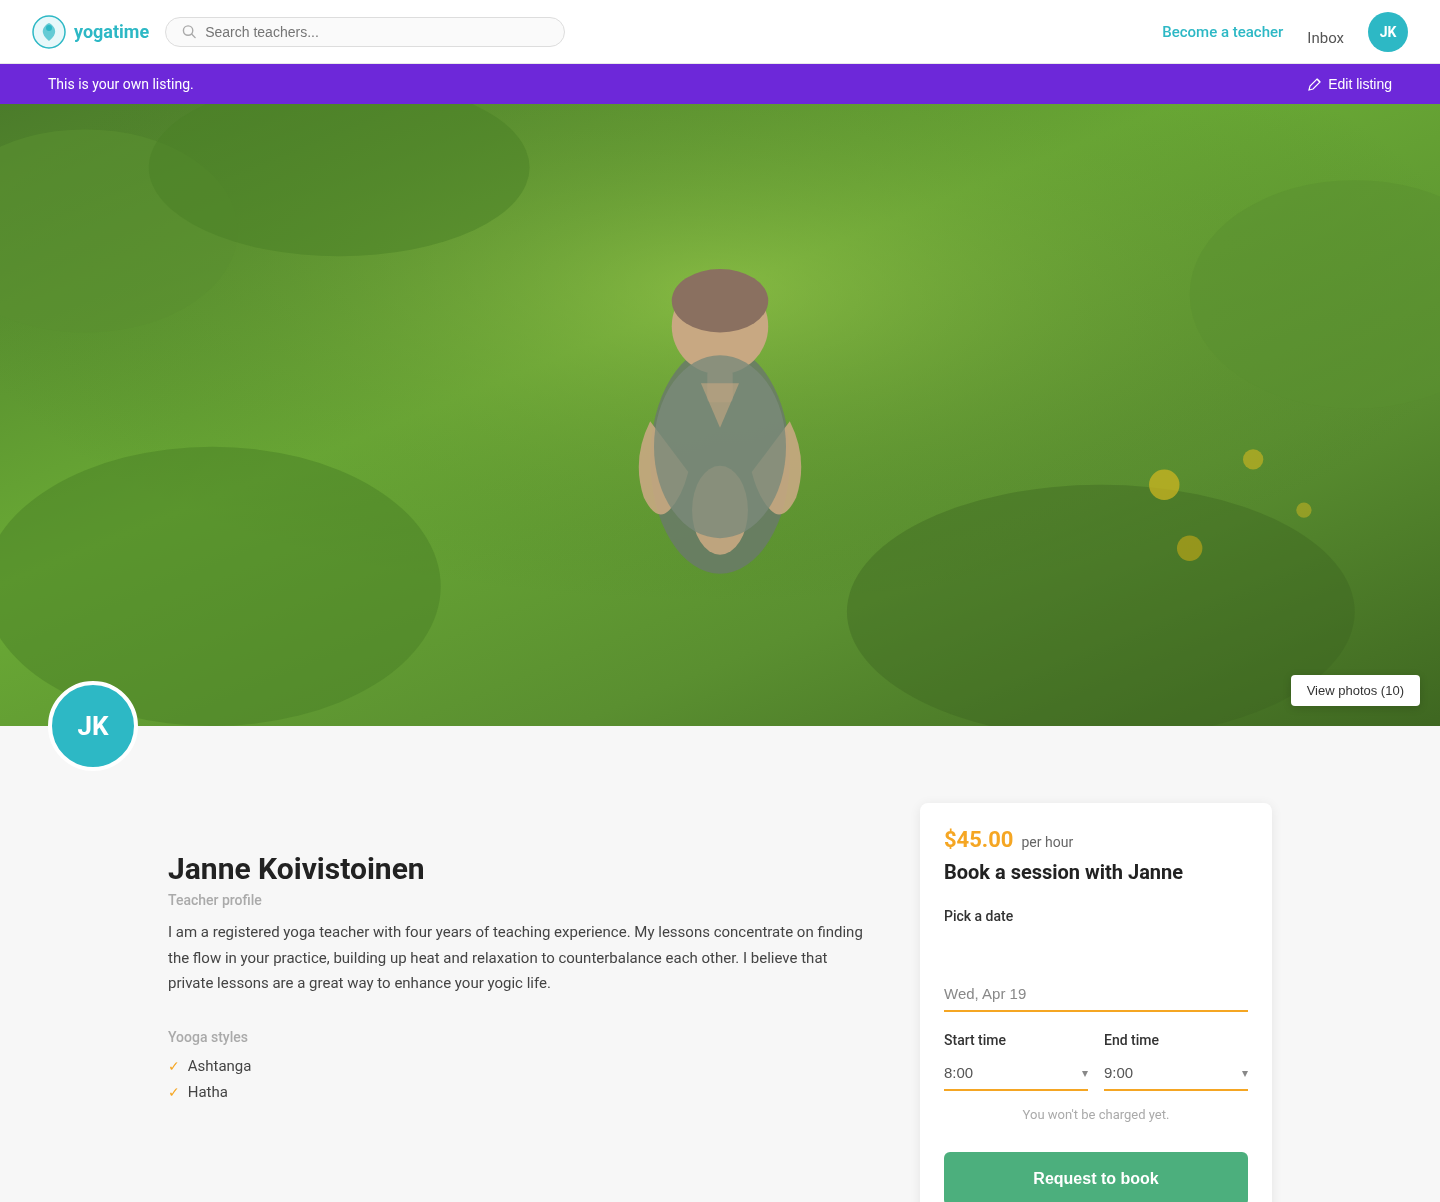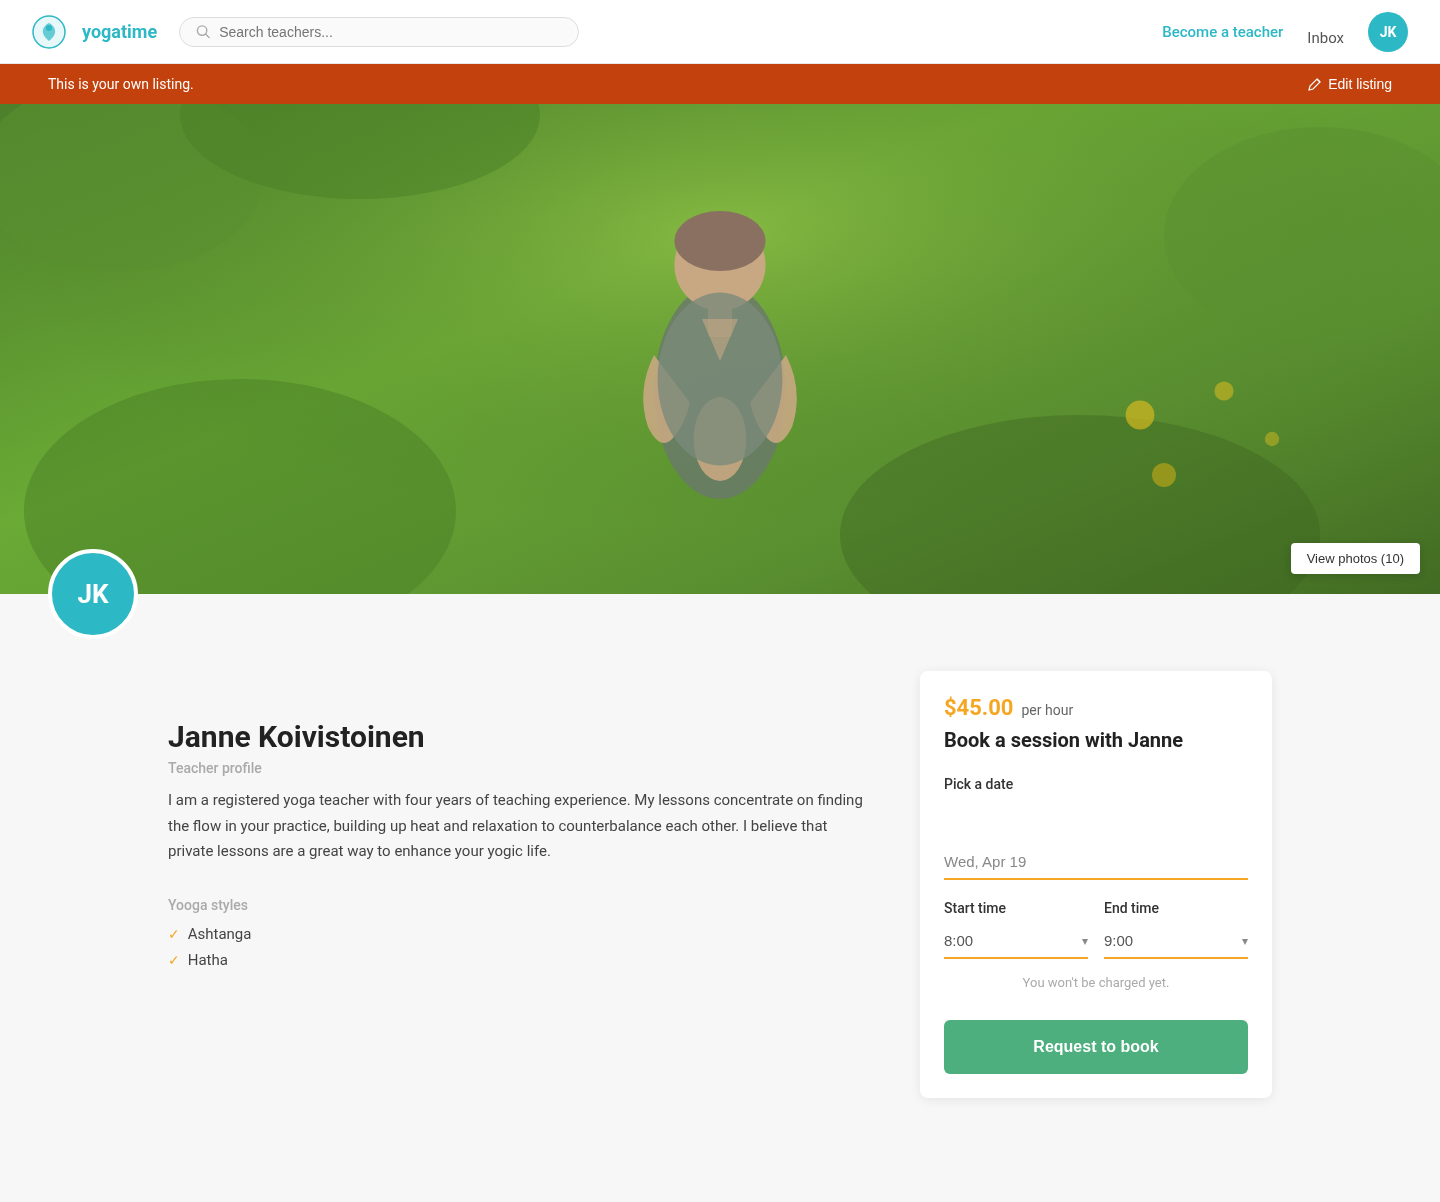--- a/index.html
+++ b/index.html
@@ -4,21 +4,21 @@
   <style>
     * { box-sizing: border-box; margin: 0; padding: 0; }
     body { font-family: -apple-system, BlinkMacSystemFont, 'Segoe UI', Roboto, sans-serif; background: #f7f7f7; color: #333; }
 
     
     .navbar {
       display: flex; align-items: center; background: #fff;
       height: 64px; padding: 0 32px; border-bottom: 1px solid #e8e8e8;
       position: sticky; top: 0; z-index: 100;
     }
-    .navbar-logo { display: flex; align-items: center; gap: 16px; text-decoration: none; margin-right: 22px; }
+    .navbar-logo { display: flex; align-items: center; gap: 8px; text-decoration: none; margin-right: 16px; }
     .logo-icon { width: 34px; height: 34px; }
     .logo-text { font-size: 18px; font-weight: 700; color: #2db8c5; }
     .navbar-search {
       display: flex; align-items: center; flex: 1; max-width: 400px;
       border: 1px solid #ddd; border-radius: 24px; padding: 6px 16px; gap: 8px;
       background: #fafafa;
     }
     .navbar-search input {
       border: none; background: transparent; outline: none;
       font-size: 14px; color: #666; width: 100%;
@@ -27,31 +27,31 @@
     .become-teacher-link { color: #2db8c5; font-size: 15px; text-decoration: none; font-weight: 500; }
     .inbox-link { color: #555; font-size: 15px; text-decoration: none; margin-top: 12px; }
     .user-avatar-nav {
       width: 40px; height: 40px; border-radius: 50%; background: #2db8c5;
       display: flex; align-items: center; justify-content: center;
       color: #fff; font-weight: 700; font-size: 14px; cursor: pointer;
     }
 
     
     .listing-banner {
-      background: #c2410c; color: #fff;
+      background: #6d28d9; color: #fff;
       display: flex; align-items: flex-start; justify-content: space-between;
       padding: 12px 48px; font-size: 14px;
     }
     .edit-listing-btn {
       display: flex; align-items: center; gap: 6px;
       color: #fff; background: transparent; border: none; cursor: pointer; font-size: 14px;
     }
 
     
-    .hero-container { position: relative; width: 100%; height: 490px; overflow: hidden; }
+    .hero-container { position: relative; width: 100%; height: 622px; overflow: hidden; }
     .hero-bg {
       width: 100%; height: 100%; object-fit: cover;
       background: linear-gradient(135deg, #5a7a3a 0%, #7aaa45 30%, #4a7a2a 60%, #6a9a35 100%);
       position: relative;
     }
     
     .view-photos-btn {
       position: absolute; bottom: 20px; right: 20px;
       background: #fff; color: #333; border: none; padding: 8px 16px;
       border-radius: 4px; font-size: 13px; cursor: pointer; font-weight: 500;

